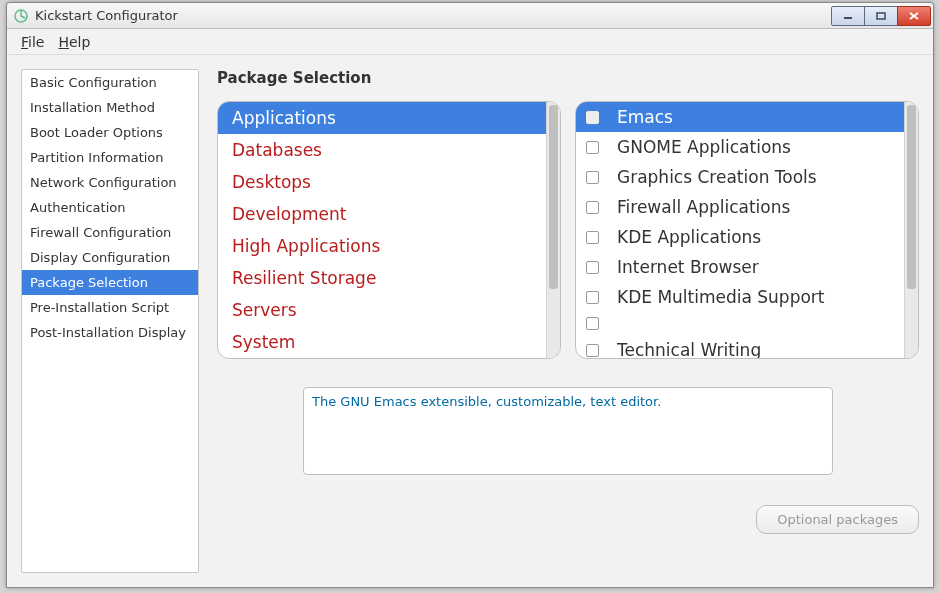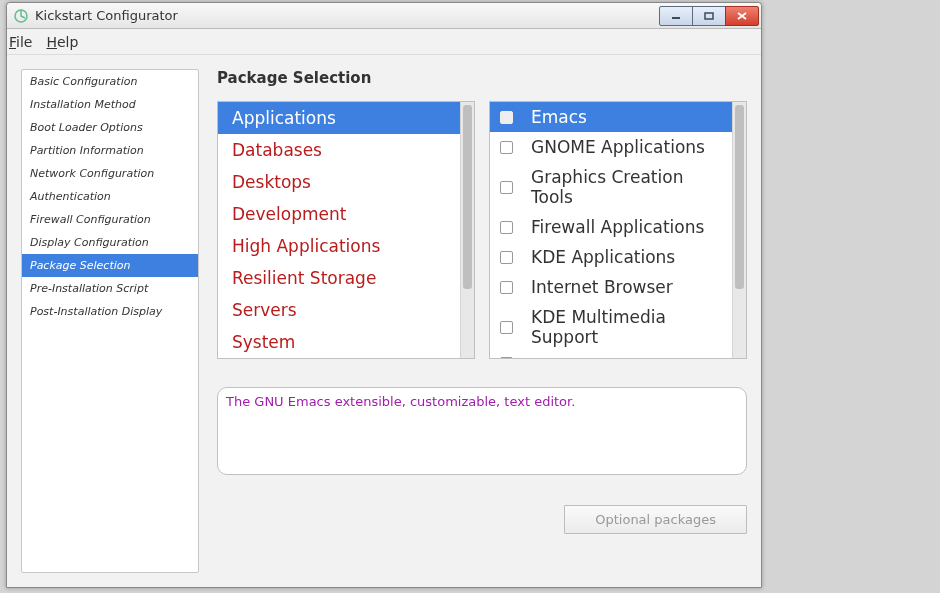--- a/index.html
+++ b/index.html
@@ -8,21 +8,21 @@
     font-size: 13px;
     background: #d4d4d4;
     width: 940px;
     height: 593px;
     overflow: hidden;
     color: #333;
   }
   .window {
     position: absolute;
     left: 6px; top: 2px;
-    width: 756px; height: 586px;
+    width: 928px; height: 586px;
     background: #f2f2f2;
     border: 1px solid #888;
     border-radius: 4px 4px 0 0;
     box-shadow: 0 0 4px rgba(0,0,0,0.3);
     display: flex;
     flex-direction: column;
   }
   
   .titlebar {
     height: 26px;
@@ -54,21 +54,21 @@
   .win-btn.close {
     background: linear-gradient(#f08070,#d2402c);
     border-color: #a3301f;
     color: #fff;
     border-radius: 0 2px 2px 0;
   }
   
   .menubar {
     height: 26px;
     display: flex; align-items: center;
-    padding: 0 2px;
+    padding: 0 14px;
     background: #f2f2f2;
     border-bottom: 1px solid #ddd;
     gap: 14px;
     font-size: 14px;
     color: #333;
   }
   .menubar .menu-item .ul { text-decoration: underline; }
   
   .content {
     flex: 1;
@@ -79,25 +79,24 @@
   .sidebar {
     width: 178px;
     background: #fff;
     border: 1px solid #c8c8c8;
     border-radius: 2px;
     overflow: hidden;
     align-self: stretch;
   }
   .side-item {
     padding: 5px 8px;
-    font-size: 11px;
+    font-size: 13px;
     color: #333;
     white-space: nowrap;
     cursor: default;
-    font-style: italic;
   }
   .side-item.selected {
     background: #3d80df;
     color: #fff;
   }
   .main {
     flex: 1;
     display: flex;
     flex-direction: column;
   }
@@ -109,21 +108,21 @@
   }
   .panels {
     display: flex;
     gap: 14px;
     height: 258px;
   }
   .panel {
     flex: 1;
     background: #fff;
     border: 1px solid #c0c0c0;
-    border-radius: 0;
+    border-radius: 12px;
     position: relative;
     overflow: hidden;
   }
   .panel-list {
     position: absolute;
     left: 0; top: 0; right: 14px; bottom: 0;
     overflow: hidden;
   }
   .scrollbar {
     position: absolute;
@@ -170,35 +169,35 @@
   .pkg-item.selected .chk {
     background: #eee;
     border-color: #eee;
   }
   .desc-box {
     margin: 28px auto 0 auto;
     width: 530px;
     height: 88px;
     background: #fff;
     border: 1px solid #c0c0c0;
-    border-radius: 10px;
+    border-radius: 4px;
     padding: 6px 8px;
     font-size: 13px;
-    color: #a21caf;
+    color: #0369a1;
   }
   .btn-row {
     display: flex;
     justify-content: flex-end;
     margin-top: 30px;
   }
   .btn {
-    padding: 6px 30px;
+    padding: 6px 20px;
     border: 1px solid #bdbdbd;
     background: linear-gradient(#fafafa,#ebebeb);
-    border-radius: 1px;
+    border-radius: 10px;
     color: #999;
     font-size: 13px;
   }
 </style>
 </head>
 <body>
 
 <div class="window">
 
   <div class="titlebar">

